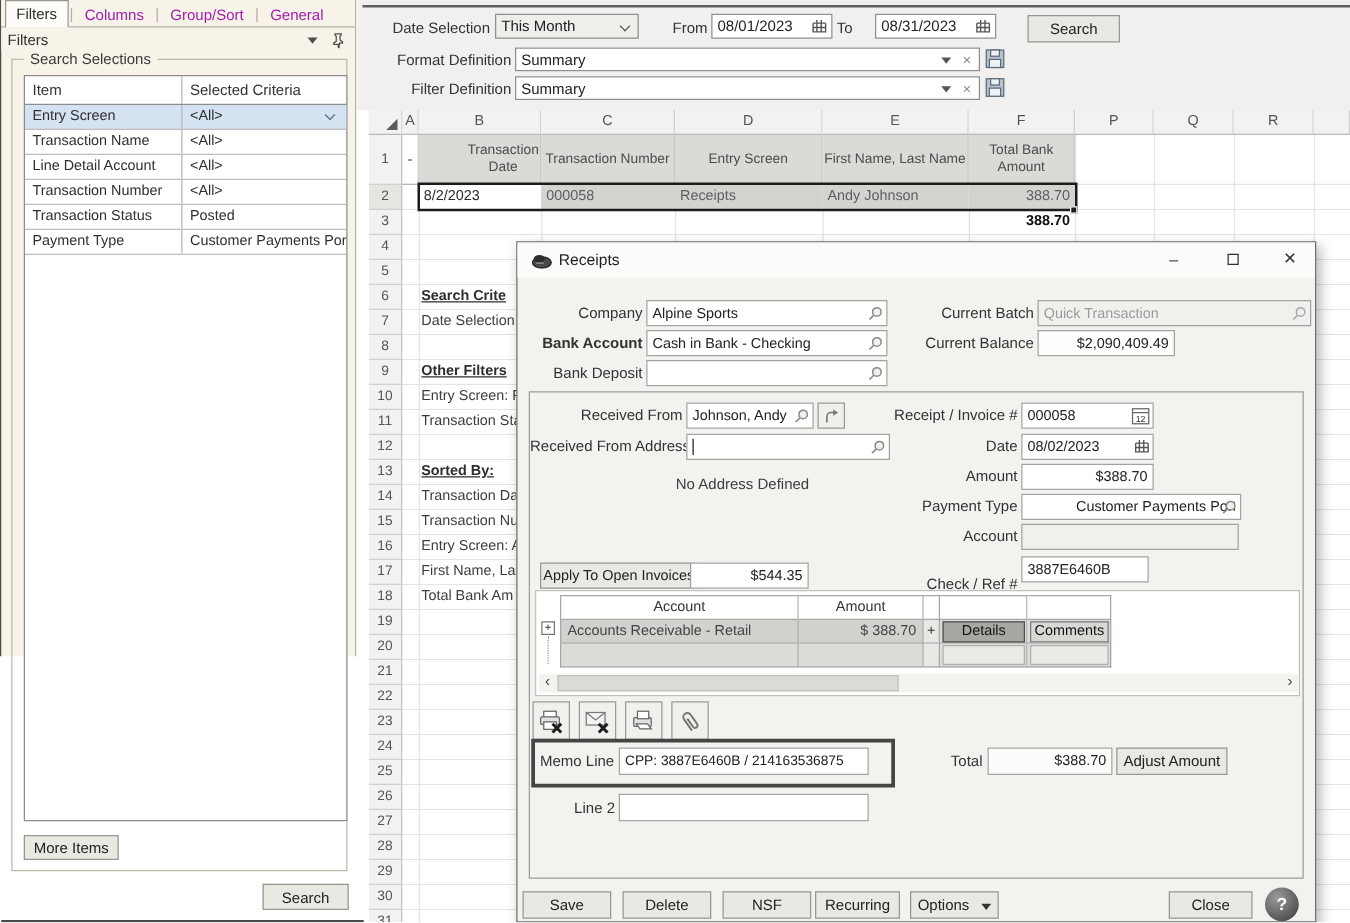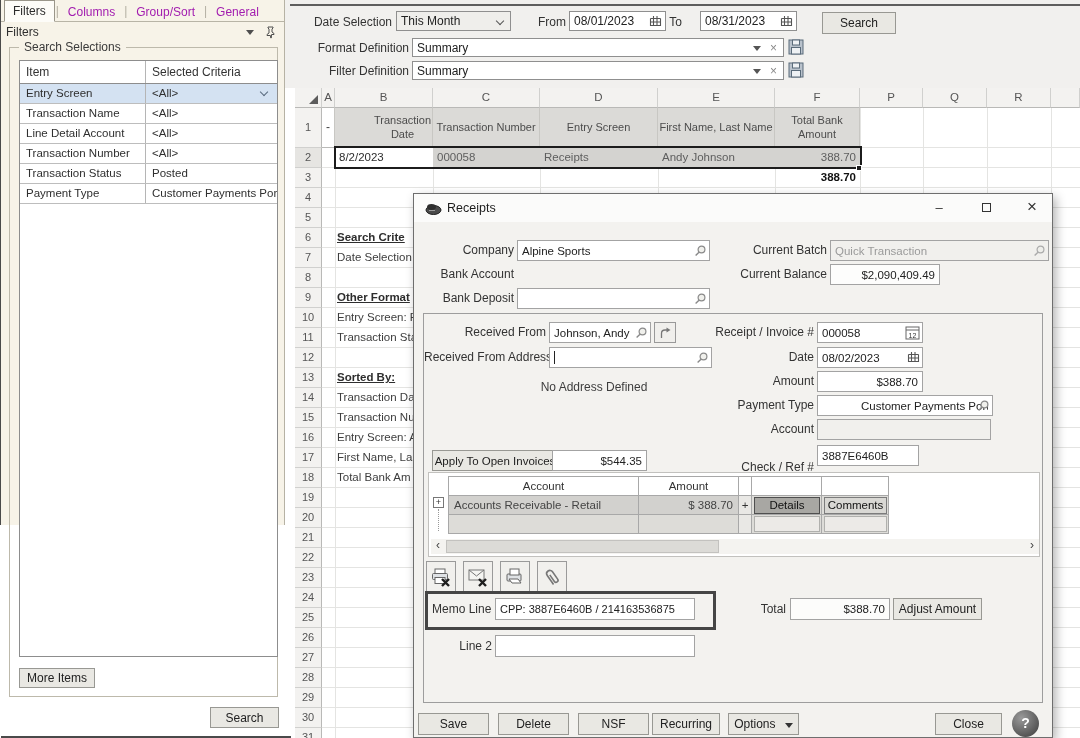--- a/index.html
+++ b/index.html
@@ -290,21 +290,21 @@
   <div class="r2cell" style="left:658px; width:117px;">Andy Johnson</div>
   <div class="r2cell" style="left:775px; width:85px; text-align:right;">388.70</div>
   <div class="abs" style="left:334px; top:146px; width:528px; height:23px; border:2px solid #1c1c1c; pointer-events:none; z-index:6;"></div>
   <div class="selgrip"></div>
 
   <div class="abs" style="left:775px; top:168px; width:85px; height:20px; text-align:right; padding:0 4px; line-height:19px; font-weight:bold; color:#111; font-size:11.5px;">388.70</div>
 
   <div id="sidelabels">
       <div class="sidelabel head" style="top: 231px;">Search Crite</div>
       <div class="sidelabel" style="top: 251px;">Date Selection</div>
-      <div class="sidelabel head" style="top: 291px;">Other Format</div>
+      <div class="sidelabel head" style="top: 291px;">Other Filters</div>
       <div class="sidelabel" style="top: 311px;">Entry Screen: F</div>
       <div class="sidelabel" style="top: 331px;">Transaction Sta</div>
       <div class="sidelabel head" style="top: 371px;">Sorted By:</div>
       <div class="sidelabel" style="top: 391px;">Transaction Da</div>
       <div class="sidelabel" style="top: 411px;">Transaction Nu</div>
       <div class="sidelabel" style="top: 431px;">Entry Screen: A</div>
       <div class="sidelabel" style="top: 451px;">First Name, Las</div>
       <div class="sidelabel" style="top: 471px;">Total Bank Am</div>
     </div>
 
@@ -330,21 +330,28 @@
         </svg>
     </div>
     <div class="dlbl" style="left:313px; top:49px; width:100px;">Current Batch</div>
     <div class="pfield dis" style="left:416px; top:46px; width:219px; height:21px;">
       <input value="Quick Transaction" style="">
       <svg class="mag" width="14" height="14">
           <circle cx="8.5" cy="5.5" r="3.4" fill="#eeeeea" stroke="#ababab" stroke-width="1.2"></circle>
           <line x1="6" y1="8.2" x2="2.6" y2="11.6" stroke="#ababab" stroke-width="1.4"></line>
         </svg>
     </div>
-    <div class="dlbl" style="left:10px; top:73px; width:90px;">Bank Account</div>
+    <div class="dlbl" style="left:10px; top:73px; width:90px;font-weight:bold;">Bank Account</div>
+    <div class="pfield" style="left:103px; top:70px; width:193px; height:21px;">
+      <input value="Cash in Bank - Checking" style="">
+      <svg class="mag" width="14" height="14">
+          <circle cx="8.5" cy="5.5" r="3.4" fill="#f0f0ec" stroke="#8a8a8a" stroke-width="1.2"></circle>
+          <line x1="6" y1="8.2" x2="2.6" y2="11.6" stroke="#8a8a8a" stroke-width="1.4"></line>
+        </svg>
+    </div>
     <div class="dlbl" style="left:313px; top:73px; width:100px;">Current Balance</div>
     <div class="pfield money" style="left:416px; top:70px; width:110px; height:21px; background:#fdfdfc;">
       <input readonly="" value="$2,090,409.49" style="">
     </div>
     <div class="dlbl" style="left:10px; top:97px; width:90px;">Bank Deposit</div>
     <div class="pfield" style="left:103px; top:94px; width:193px; height:21px;">
       <input value="" style="">
       <svg class="mag" width="14" height="14">
           <circle cx="8.5" cy="5.5" r="3.4" fill="#f0f0ec" stroke="#8a8a8a" stroke-width="1.2"></circle>
           <line x1="6" y1="8.2" x2="2.6" y2="11.6" stroke="#8a8a8a" stroke-width="1.4"></line>

